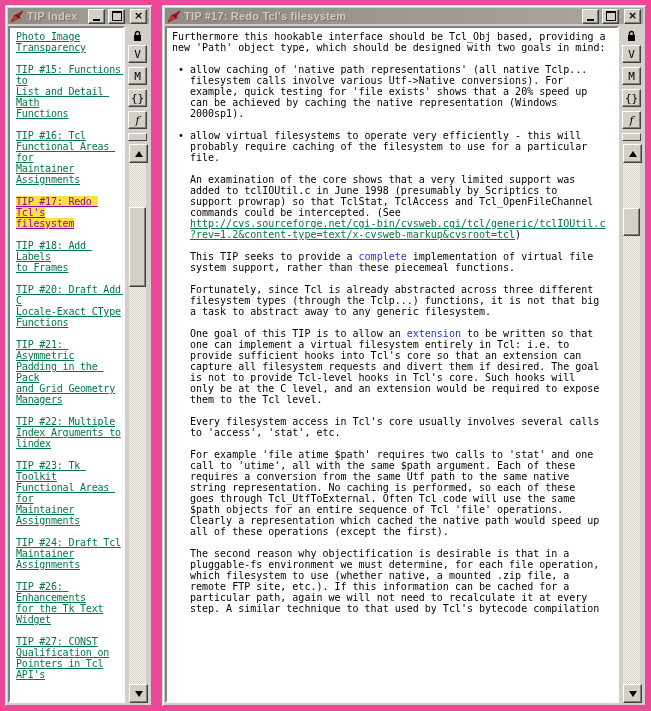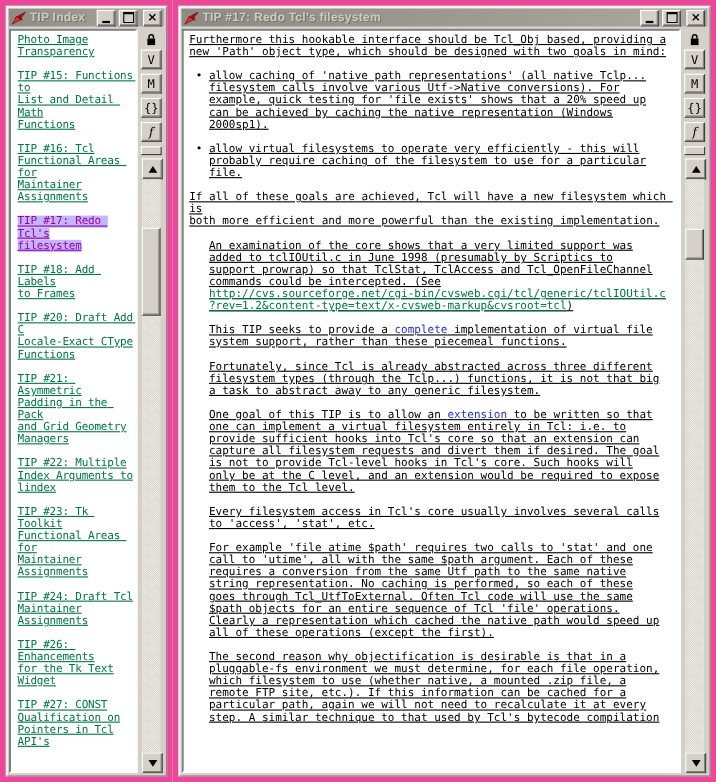--- a/index.html
+++ b/index.html
@@ -27,21 +27,21 @@
   .tb-btn.close{margin-left:2px;}
   .glyph-min{width:7px;height:2px;background:#000;margin-top:7px;}
   .glyph-max{width:8px;height:7px;border:1px solid #000;border-top-width:2px;}
   .glyph-x{font:bold 11px "DejaVu Sans",sans-serif;color:#000;line-height:10px;}
 
   .body-row{flex:1;display:flex;overflow:hidden;margin:1px 2px 3px 3px;}
   .content{flex:1;background:#fff;overflow:hidden;
            border:2px solid;border-color:#808080 #fff #fff #808080;
            font-size:10px;line-height:11px;color:#000;}
   #win-left .content{padding:3px 1px 0 6px;letter-spacing:-0.2px;}
-  #win-right .content{padding:3px 10px 0 5px;text-decoration:underline;}
+  #win-right .content{padding:3px 10px 0 5px;}
 
   .side-col{width:25px;flex:0 0 25px;display:flex;flex-direction:column;
             align-items:center;padding-top:4px;}
   .lock-icon{width:11px;height:12px;margin-bottom:3px;}
   .sq-btn{width:17px;height:16px;margin-bottom:4px;background:#d4d0c8;
           border:1px solid;border-color:#fff #404040 #404040 #fff;
           box-shadow:inset -1px -1px 0 #808080;
           display:flex;align-items:center;justify-content:center;
           font:11px "DejaVu Sans Mono",monospace;color:#000;cursor:default;}
   .sq-btn .it{font-style:italic;font-family:"DejaVu Serif",serif;}
@@ -63,21 +63,21 @@
           background-size:2px 2px;background-position:0 0,1px 1px;}
   .thumb{position:absolute;left:0;width:15px;background:#d4d0c8;
          border:1px solid;border-color:#fff #404040 #404040 #fff;
          box-shadow:inset -1px -1px 0 #808080;}
   #thumb-left{top:44px;height:78px;}
   #thumb-right{top:45px;height:26px;}
 
   
   .idx-item{margin-bottom:11px;white-space:pre-wrap;}
   .lnk-green{color:#007845;text-decoration:underline;cursor:pointer;}
-  .lnk-sel{color:#9900aa;background:#c4b5fd;text-decoration:underline;cursor:pointer;}
+  .lnk-sel{color:#9900aa;background:#fde047;text-decoration:underline;cursor:pointer;}
 
   
   .blk{margin:0 0 11px 0;white-space:pre-wrap;}
   .sec{padding-left:6px;}
   .par{padding-left:18px;}
   .bullet{padding-left:18px;position:relative;}
   .bullet .dot{position:absolute;left:6px;top:0;}
   .lnk-crimson{color:#c2186b;text-decoration:underline;cursor:pointer;}
   .lnk-blue{color:#2233cc;cursor:pointer;}
 </style>
@@ -199,22 +199,20 @@
       <div class="blk">Furthermore this hookable interface should be Tcl_Obj based, providing a
 new 'Path' object type, which should be designed with two goals in mind:</div>
       <div class="blk bullet"><span class="dot">•</span><span>allow caching of 'native path representations' (all native Tclp...
 filesystem calls involve various Utf-&gt;Native conversions). For
 example, quick testing for 'file exists' shows that a 20% speed up
 can be achieved by caching the native representation (Windows
 2000sp1).</span></div>
       <div class="blk bullet"><span class="dot">•</span><span>allow virtual filesystems to operate very efficiently - this will
 probably require caching of the filesystem to use for a particular
 file.</span></div>
-      <div class="blk">If all of these goals are achieved, Tcl will have a new filesystem which is
-both more efficient and more powerful than the existing implementation.</div>
       <div class="blk par"><span>An examination of the core shows that a very limited support was
 added to tclIOUtil.c in June 1998 (presumably by Scriptics to
 support prowrap) so that TclStat, TclAccess and Tcl_OpenFileChannel
 commands could be intercepted. (See
 </span><span class="lnk-green">http://cvs.sourceforge.net/cgi-bin/cvsweb.cgi/tcl/generic/tclIOUtil.c
 ?rev=1.2&amp;content-type=text/x-cvsweb-markup&amp;cvsroot=tcl</span><span>)</span></div>
       <div class="blk par"><span>This TIP seeks to provide a </span><span class="lnk-blue">complete</span><span> implementation of virtual file
 system support, rather than these piecemeal functions.</span></div>
       <div class="blk par">Fortunately, since Tcl is already abstracted across three different
 filesystem types (through the Tclp...) functions, it is not that big

